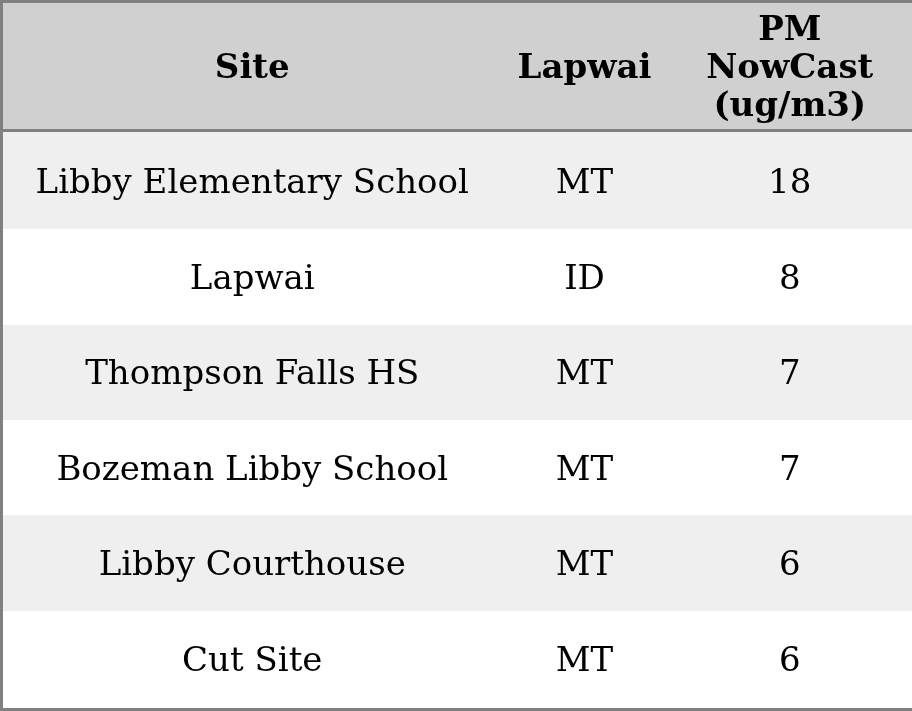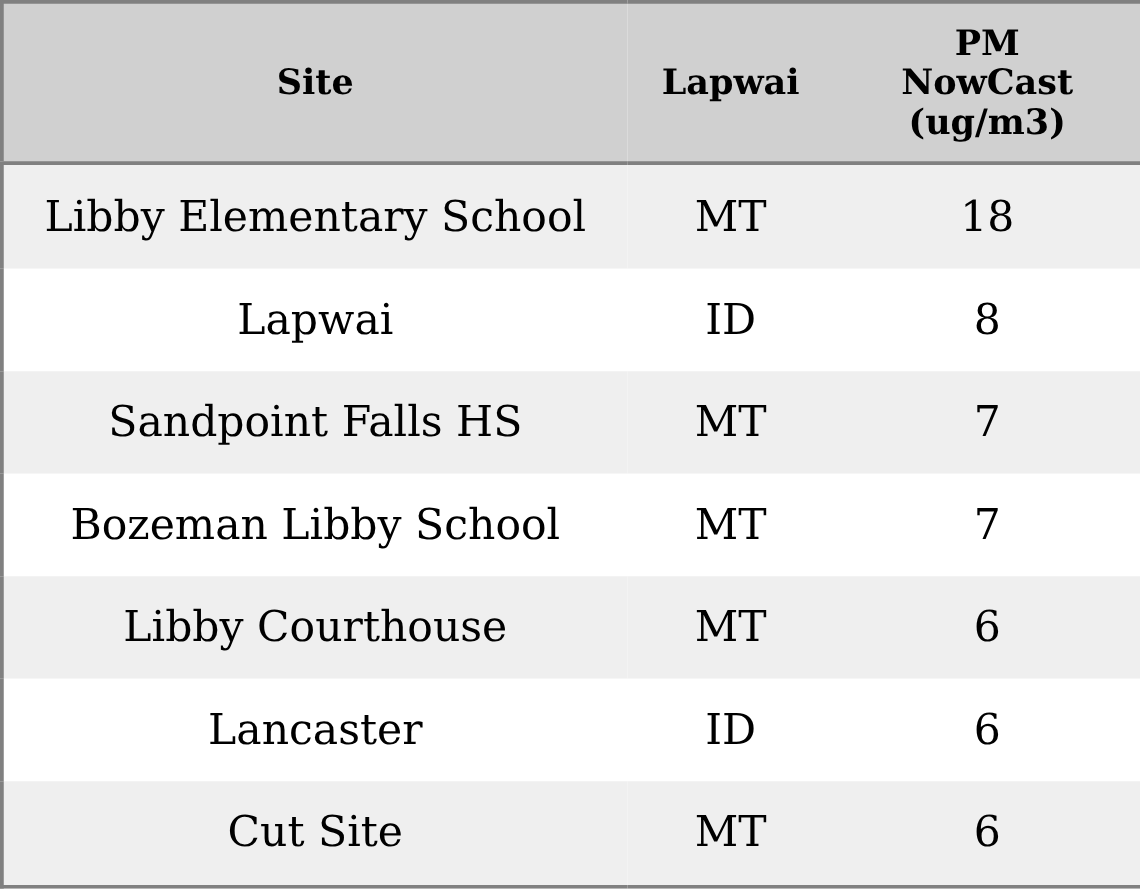--- a/index.html
+++ b/index.html
@@ -20,21 +20,21 @@
     border: 3px solid #808080;
     table-layout: fixed;
   }
   col.col-site  { width: 500px; }
   col.col-state { width: 166px; }
   col.col-pm    { width: 246px; }
   thead th {
     background: #d0d0d0;
     border-bottom: 3px solid #808080;
     height: 126px;
-    font-size: 28px;
+    font-size: 34px;
     font-weight: bold;
     line-height: 1.12;
     text-align: center;
     vertical-align: middle;
     padding: 0;
   }
   thead th .hd {
     display: inline-block;
   }
   thead th .hd.pm-label {
@@ -77,38 +77,33 @@
         <td>Libby Elementary School</td>
         <td>MT</td>
         <td>18</td>
       </tr>
       <tr>
         <td>Lapwai</td>
         <td>ID</td>
         <td>8</td>
       </tr>
       <tr>
-        <td>Sandpoint Falls HS</td>
+        <td>Thompson Falls HS</td>
         <td>MT</td>
         <td>7</td>
       </tr>
       <tr>
         <td>Bozeman Libby School</td>
         <td>MT</td>
         <td>7</td>
       </tr>
       <tr>
         <td>Libby Courthouse</td>
         <td>MT</td>
         <td>6</td>
       </tr>
       <tr>
-        <td>Lancaster</td>
-        <td>ID</td>
-        <td>6</td>
-      </tr>
-      <tr>
         <td>Cut Site</td>
         <td>MT</td>
         <td>6</td>
       </tr>
     </tbody>
 </table>
 
 </body></html>

